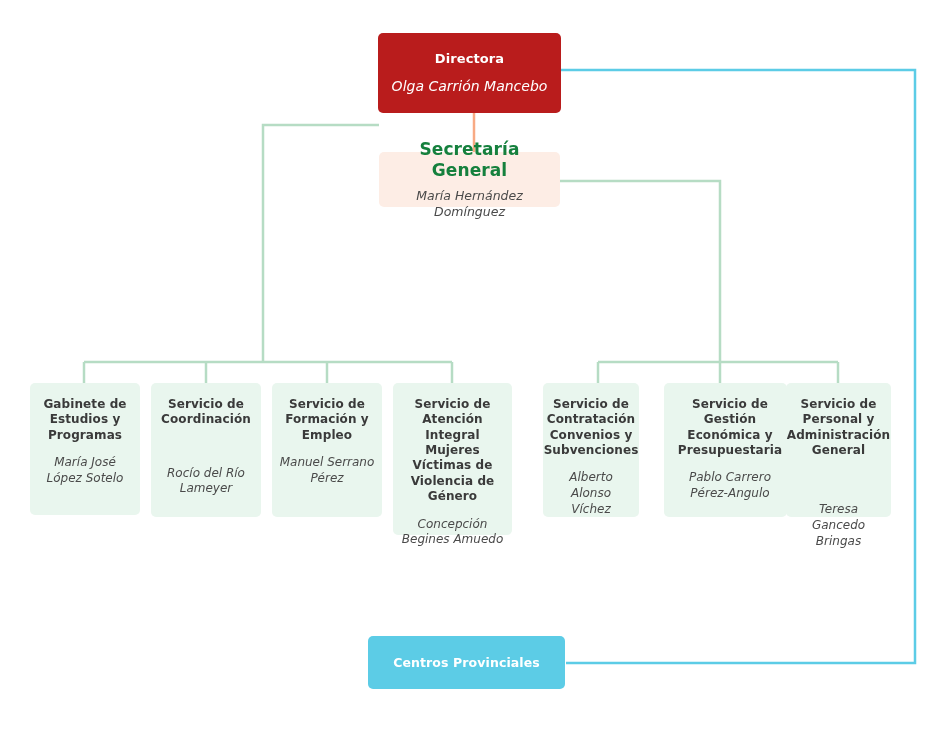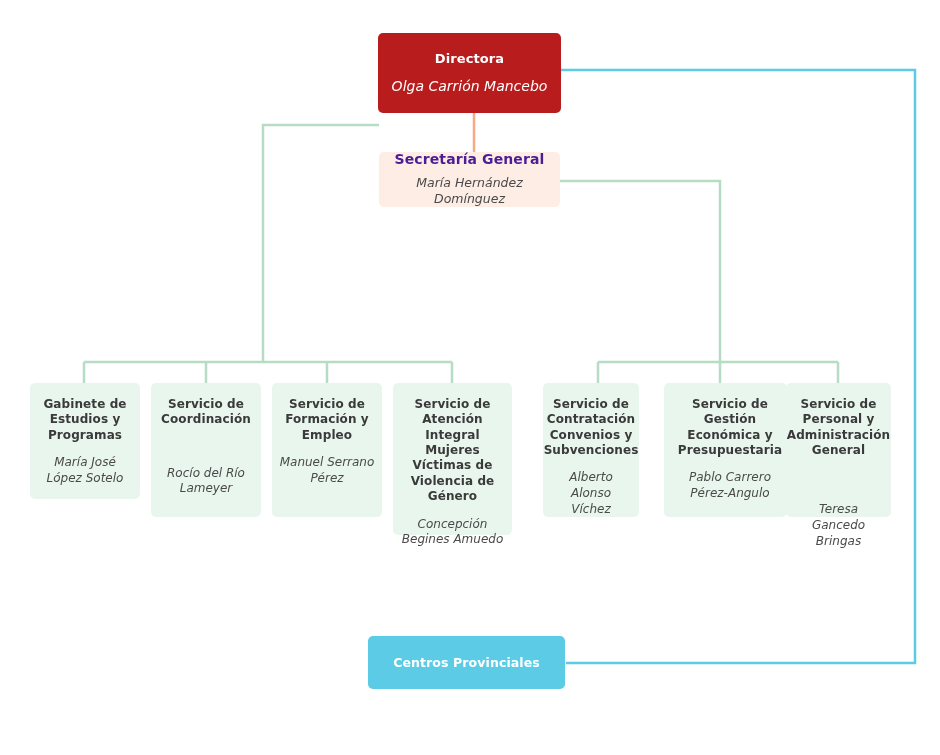--- a/index.html
+++ b/index.html
@@ -66,22 +66,22 @@
   
   .node.secretary {
     background: #FDEDE5;
     left: 379px;
     top: 152px;
     width: 181px;
     height: 55px;
     padding: 8px 6px;
   }
   .node.secretary .node-title {
-    color: #4c1d95;
-    font-size: 14px;
+    color: #15803d;
+    font-size: 17px;
   }
   .node.secretary .node-person {
     color: #4a4a4a;
     font-size: 12.5px;
     margin-top: 6px;
   }
   
   .node.service {
     background: #E9F6EE;
     top: 383px;
@@ -143,21 +143,21 @@
     <div class="node-title">Directora</div>
     <div class="node-person">Olga Carrión Mancebo</div>
   </div>
 
   <div class="node secretary">
     <div class="node-title">Secretaría General</div>
     <div class="node-person">María Hernández Domínguez</div>
   </div>
 
   <div id="service-host">
-      <div class="node service" style="left: 30px; width: 110px; height: 116px;">
+      <div class="node service" style="left: 30px; width: 110px; height: 132px;">
         <div class="node-title">Gabinete de Estudios y Programas</div>
         <div class="node-person">María José López Sotelo</div>
       </div>
       <div class="node service" style="left: 151px; width: 110px; height: 134px; gap: 26px;">
         <div class="node-title">Servicio de Coordinación</div>
         <div class="node-person">Rocío del Río Lameyer</div>
       </div>
       <div class="node service" style="left: 272px; width: 110px; height: 134px;">
         <div class="node-title">Servicio de Formación y Empleo</div>
         <div class="node-person">Manuel Serrano Pérez</div>

